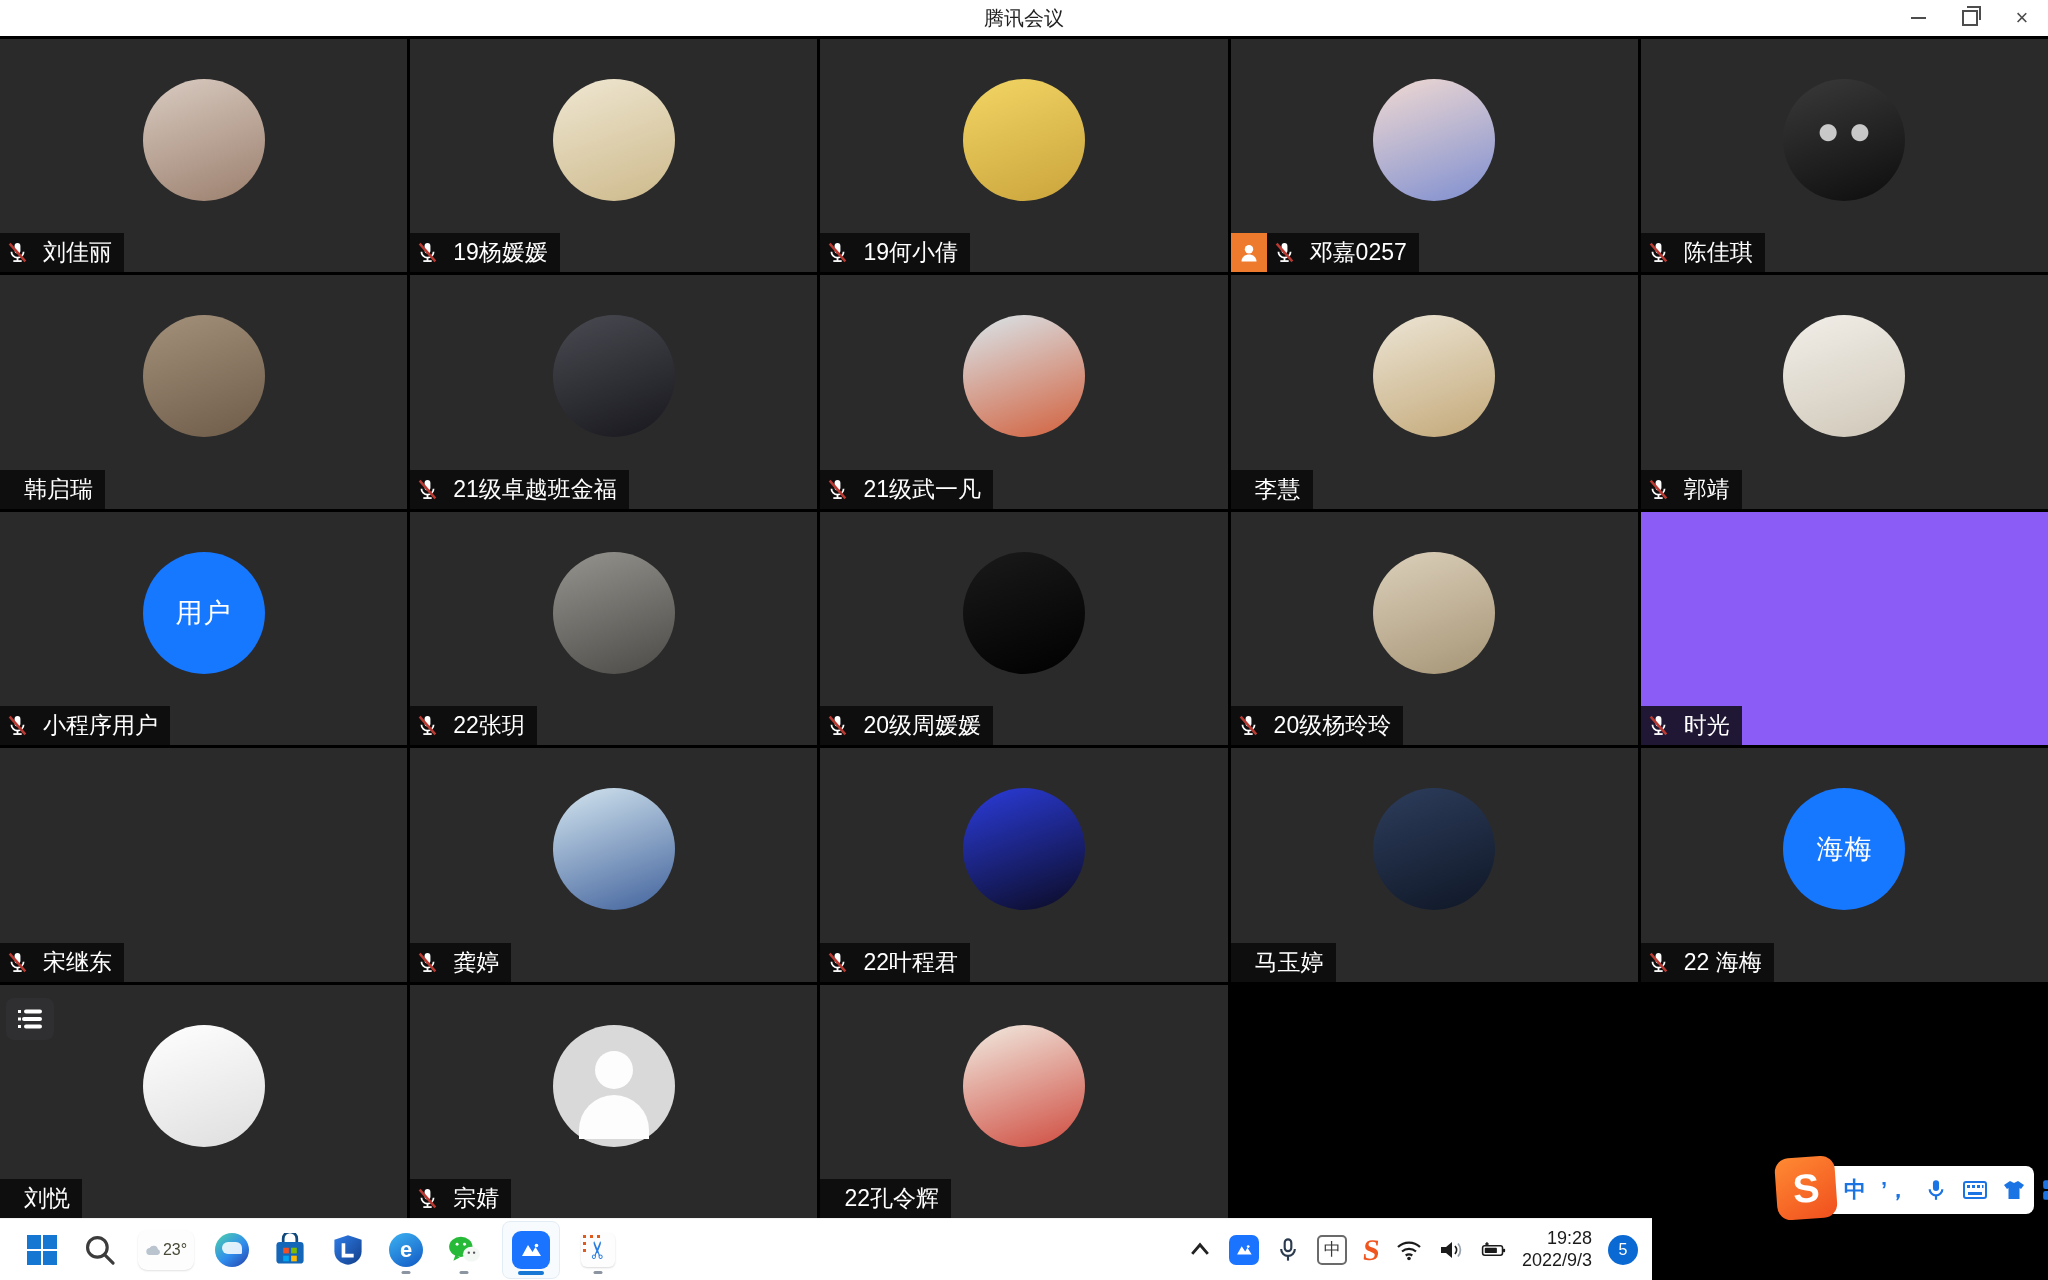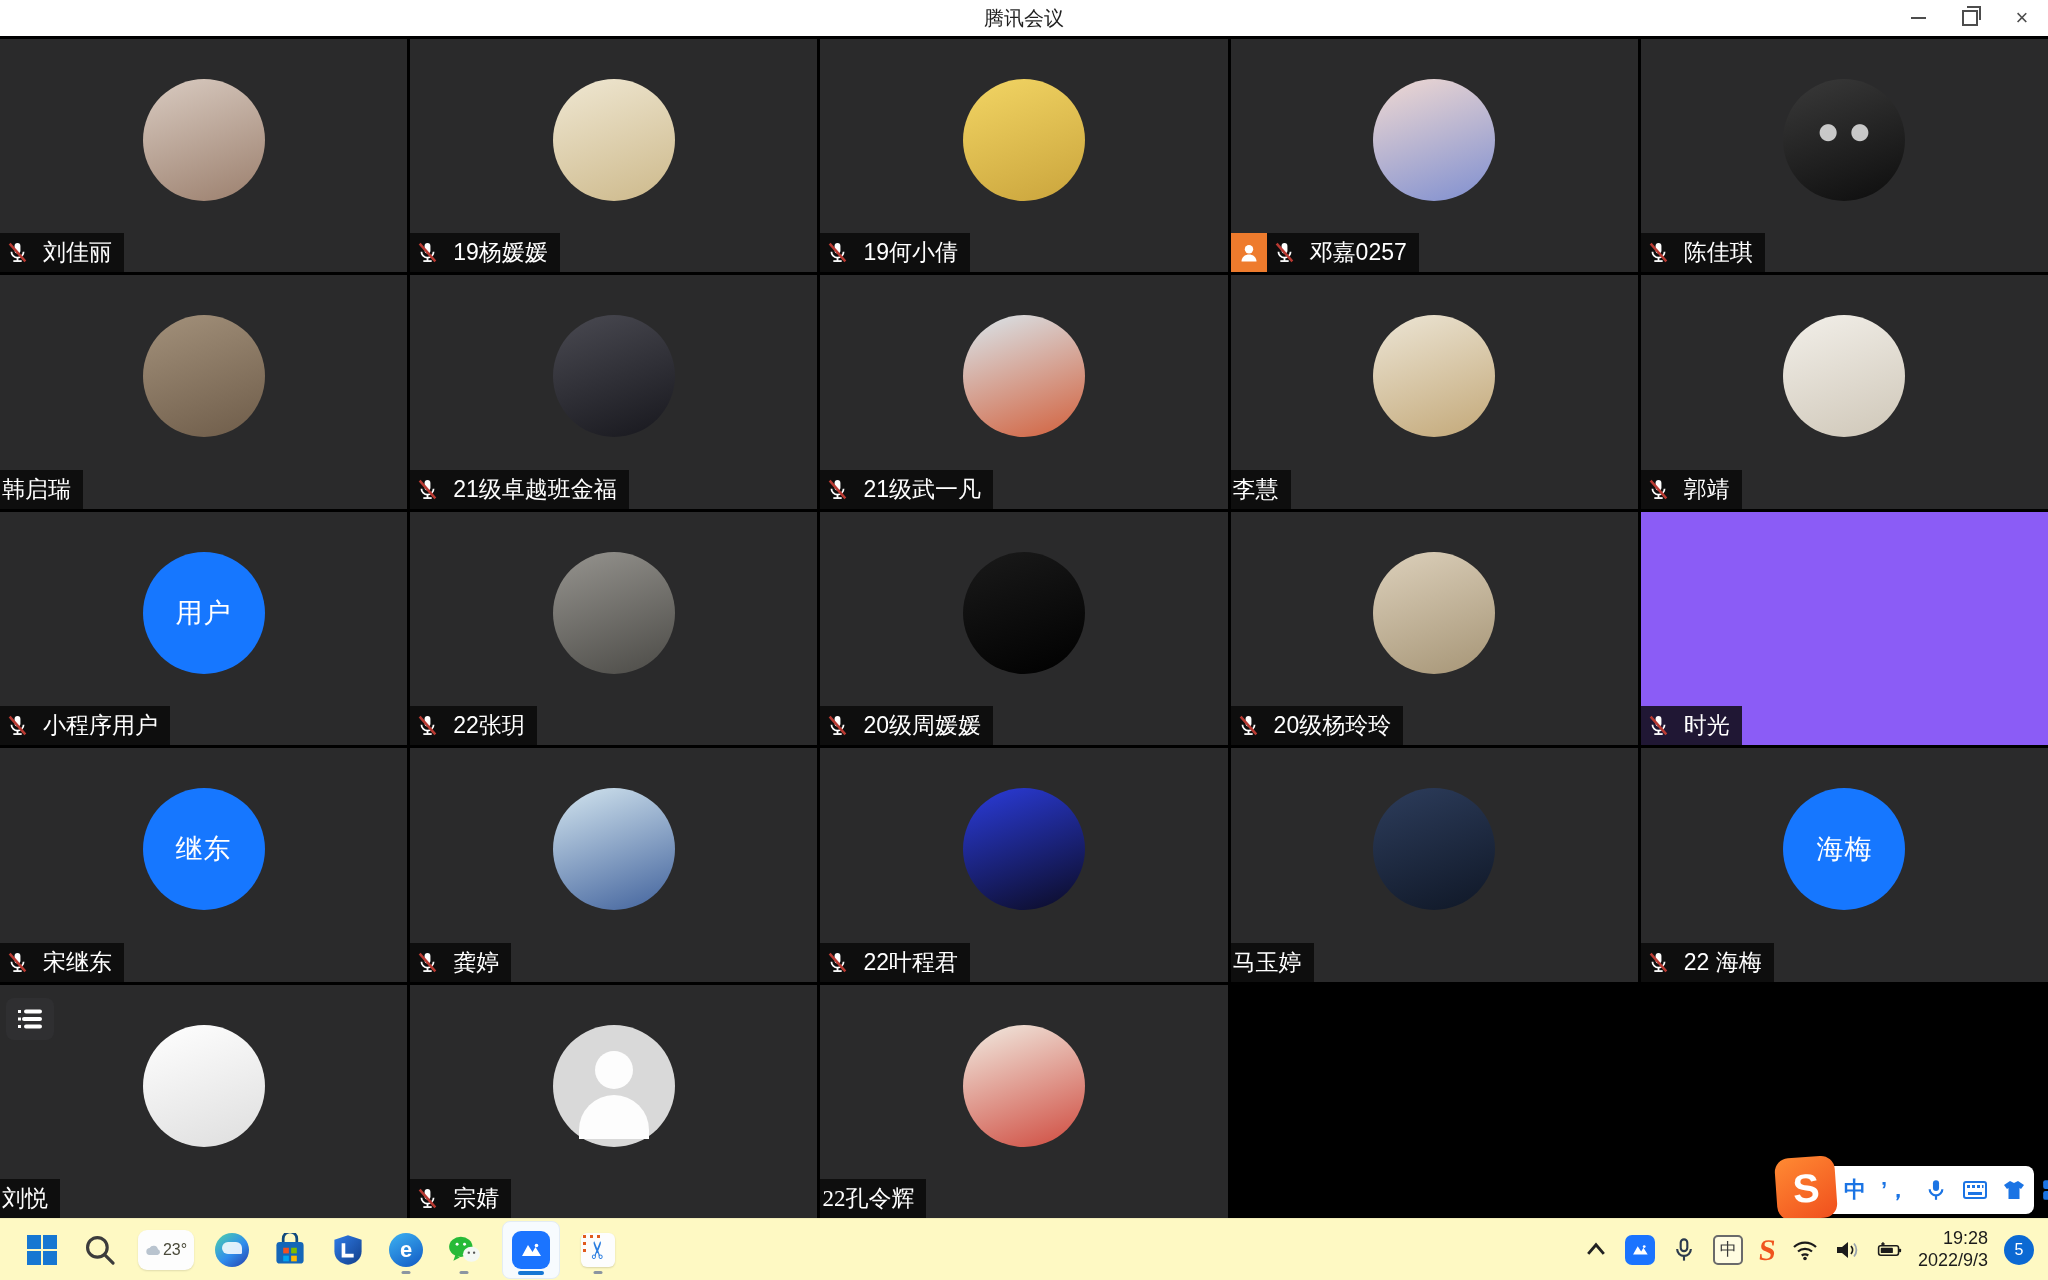--- a/index.html
+++ b/index.html
@@ -24,39 +24,39 @@
     color:#fff;font-size:27px;letter-spacing:1px;background:#555;}
   .avatar-eyes:after{content:"";position:absolute;inset:0;border-radius:50%;
     background:radial-gradient(circle at 37% 44%,rgba(255,255,255,.75) 8px,rgba(255,255,255,0) 9px),
                radial-gradient(circle at 63% 44%,rgba(255,255,255,.75) 8px,rgba(255,255,255,0) 9px);}
   .avatar-default:before{content:"";position:absolute;top:26px;left:50%;transform:translateX(-50%);
     width:38px;height:38px;border-radius:50%;background:#fdfdfd;}
   .avatar-default:after{content:"";position:absolute;top:70px;left:50%;transform:translateX(-50%);
     width:70px;height:44px;border-radius:35px 35px 0 0;background:#fdfdfd;}
   .label{position:absolute;left:0;bottom:0;display:flex;align-items:stretch;color:#fff;font-size:23px;}
   .seg{display:flex;align-items:center;gap:14px;background:rgba(8,8,8,.82);padding:4px 12px 4px 6px;}
-  .seg.noicon{padding-left:2px;font-family:Liberation Serif, serif;}
+  .seg.noicon{padding-left:24px;}
   .hostbadge{width:36px;background:#ee7b2d;display:flex;align-items:center;justify-content:center;}
   .hostbadge svg{width:22px;height:22px;}
   .mic{width:23px;height:23px;flex:0 0 auto;}
   
   .memberlist-btn{position:absolute;left:6px;top:998px;width:48px;height:42px;background:#2f2f31;
     border-radius:8px;display:flex;align-items:center;justify-content:center;cursor:pointer;}
   .memberlist-btn svg{width:26px;height:22px;}
   
   .imebar{position:absolute;right:14px;bottom:66px;width:252px;height:48px;background:#fff;
     border-radius:8px;box-shadow:0 1px 4px rgba(0,0,0,.35);display:flex;align-items:center;
     padding-left:62px;box-sizing:border-box;gap:15px;}
   .ime-logo{position:absolute;left:-6px;top:-9px;width:60px;height:62px;
     background:linear-gradient(150deg,#ff8a33,#f04f1d);border-radius:14px;transform:rotate(-4deg);
     display:flex;align-items:center;justify-content:center;color:#fff;font-size:40px;font-weight:bold;cursor:pointer;}
   .ime-item{color:#1b74e4;font-weight:bold;font-size:22px;cursor:pointer;display:flex;align-items:center;}
   .ime-item svg{width:24px;height:24px;}
   
-  .taskbar{position:absolute;left:0;bottom:0;width:2048px;height:62px;background:#fef9c3;
+  .taskbar{position:absolute;left:0;bottom:0;width:1652px;height:62px;background:#ffffff;
     border-top:1px solid rgba(0,0,0,.05);display:flex;align-items:center;box-sizing:border-box;}
   .tb-left{display:flex;align-items:center;gap:18px;padding-left:22px;}
   .tb-item{position:relative;width:40px;height:52px;display:flex;align-items:center;justify-content:center;cursor:pointer;}
   .tb-item svg{width:34px;height:34px;}
   .run-dot{position:absolute;bottom:2px;left:50%;transform:translateX(-50%);width:9px;height:3px;border-radius:2px;background:#8b95a1;}
   .tb-weather{width:56px;height:40px;background:#fdfdfd;border-radius:9px;display:flex;align-items:center;justify-content:center;gap:2px;
     box-shadow:0 1px 2px rgba(0,0,0,.12);font-size:16px;color:#4a4a3a;cursor:pointer;}
   .tb-meeting{width:56px;height:56px;background:#f7fbfe;border:1px solid #e3ecf4;border-radius:8px;}
   .tb-meeting .run-dot{width:26px;height:4px;background:#1677d4;bottom:3px;}
   .meet-sq{width:38px;height:38px;border-radius:9px;background:#1b74ff;display:flex;align-items:center;justify-content:center;}
@@ -277,21 +277,20 @@
     <div class="label">
       <span class="seg">
           <svg class="mic">
             <use href="#micmute"></use>
           </svg>
       <span>时光</span>
         </span>
     </div>
   </div>
   <div class="tile">
-    <div class="avatar" style="background: rgb(22, 119, 255);">继东</div>
     <div class="label">
       <span class="seg">
           <svg class="mic">
             <use href="#micmute"></use>
           </svg>
       <span>宋继东</span>
         </span>
     </div>
   </div>
   <div class="tile">

